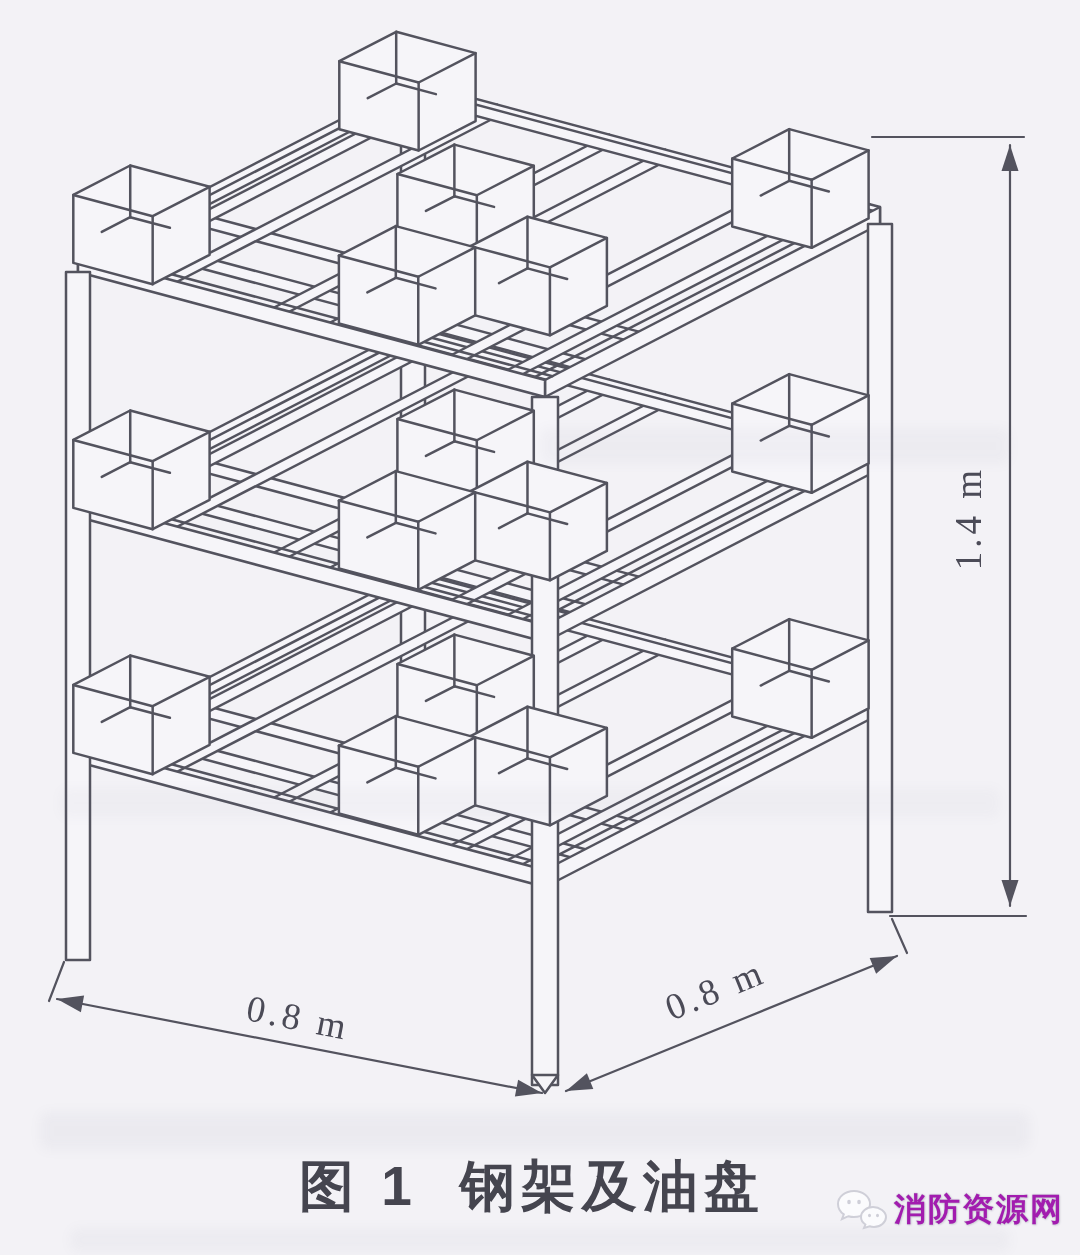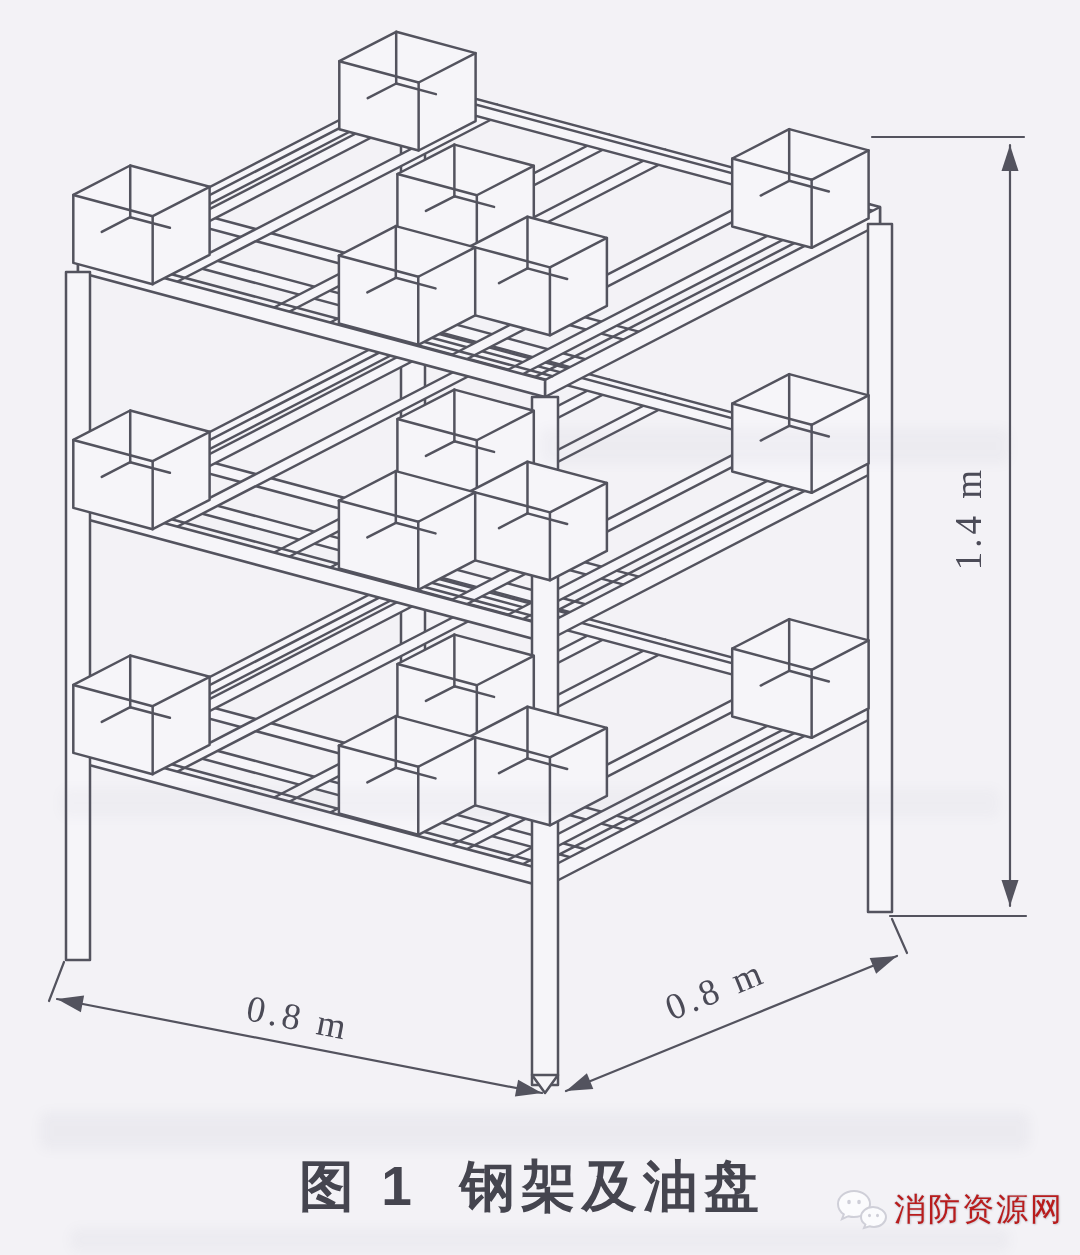--- a/index.html
+++ b/index.html
@@ -24,22 +24,22 @@
     font-size:55px;
     font-weight:bold;
     letter-spacing:6px;
   }
   .caption .fig-label{margin-right:42px;}
   .watermark{
     position:absolute;top:1186px;right:16px;
     display:flex;align-items:center;gap:4px;
   }
   .wm-text{
-    font-size:32px;font-weight:normal;letter-spacing:2px;
-    color:#b91c1c;
+    font-size:32px;font-weight:bold;letter-spacing:2px;
+    color:#a21caf;
     text-shadow:0 0 2px #c6c6d0, 0 0 1px #c6c6d0, 1px 1px 2px #d4d4dc;
   }
   .ghost{
     position:absolute;background:#787892;border-radius:8px;
     filter:blur(6px);pointer-events:none;
   }
 </style>
 </head>
 <body>
 

